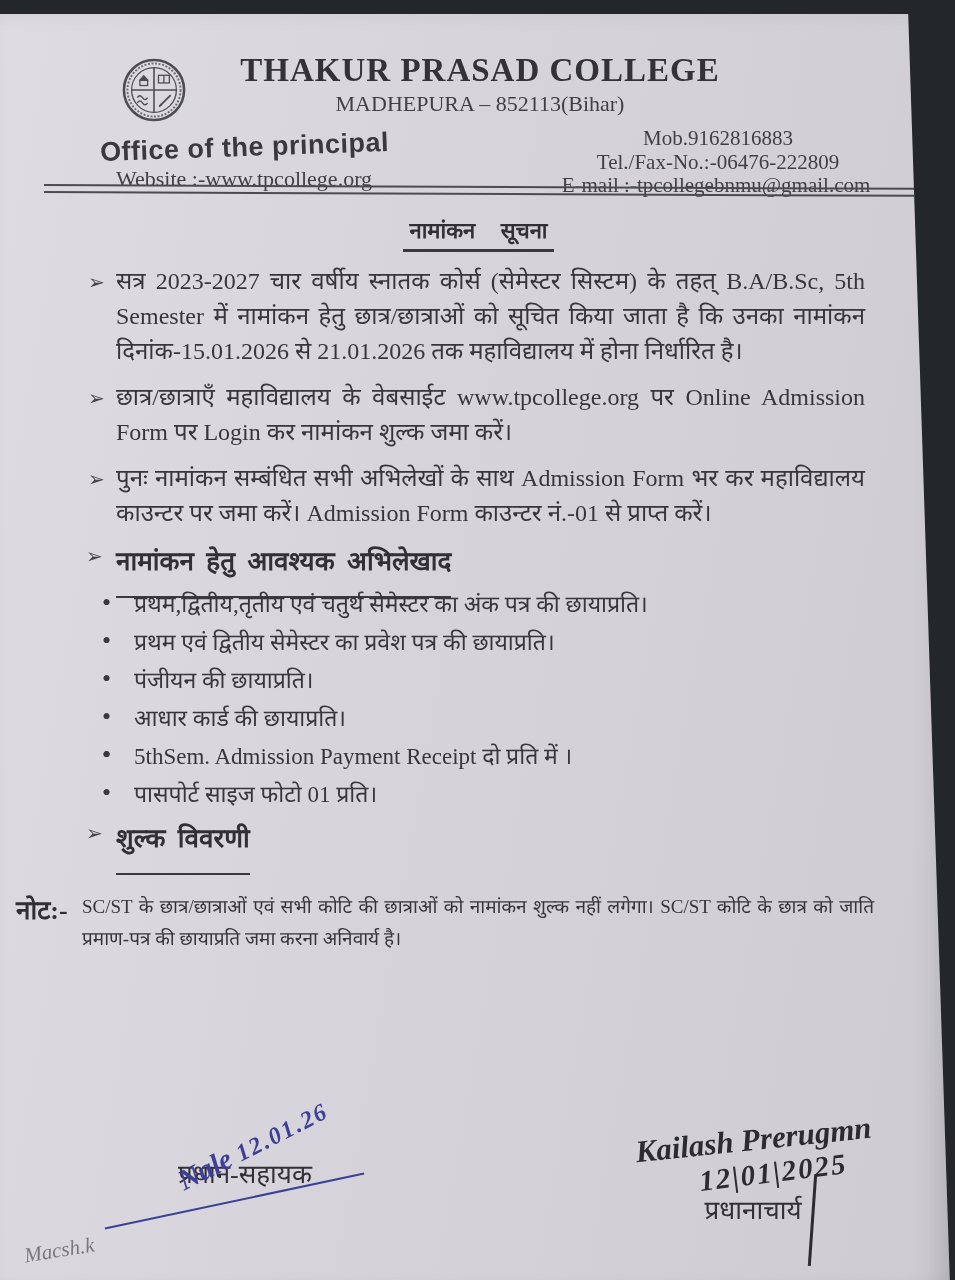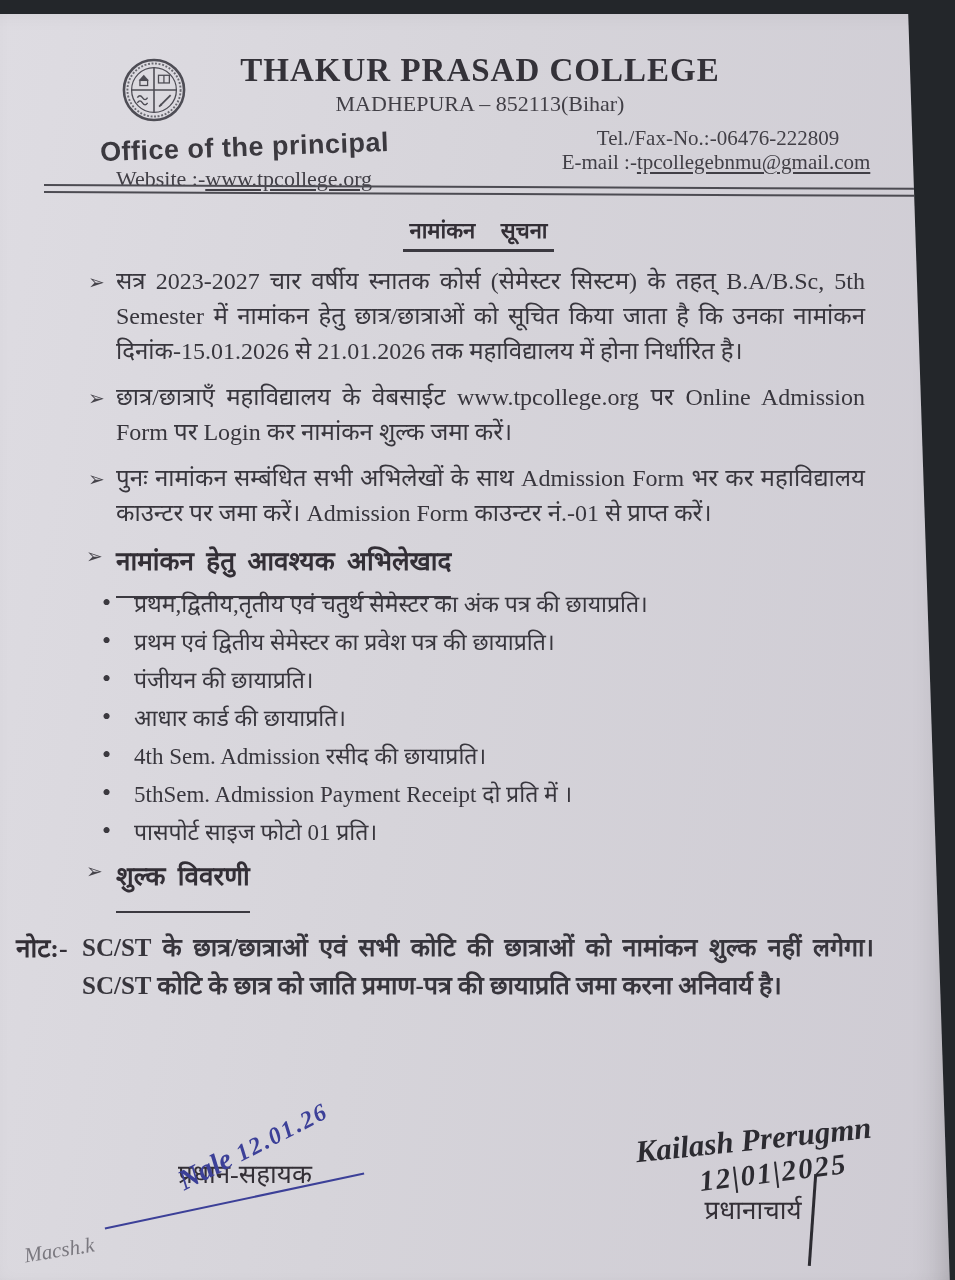--- a/index.html
+++ b/index.html
@@ -23,42 +23,42 @@
   .affil{font-size:18px;margin-top:3px;color:#45434a;}
   .office{
     position:absolute;left:100px;top:118px;
     font-family:"Liberation Sans","DejaVu Sans",sans-serif;
     font-weight:800;font-size:27px;letter-spacing:.5px;color:#3b393f;
     transform:rotate(-2deg);
   }
   .contact{position:absolute;right:52px;top:113px;width:370px;text-align:center;font-size:21px;line-height:22.5px;color:#413f46;}
   .contact .c-line{margin-bottom:1px;}
   .contact .email-line{text-align:center;padding-right:4px;}
-  .u{text-decoration:underline;text-underline-offset:3px;}
+  .u{text-underline-offset:3px;}
   .website{position:absolute;left:116px;top:152px;font-size:22px;color:#413f46;}
   .rule{position:absolute;left:44px;right:14px;top:172px;height:5px;
         border-top:2.5px solid #4c4b52;border-bottom:2.5px solid #4c4b52;transform:rotate(.25deg);}
   
   .doc-body{position:absolute;left:92px;right:90px;top:198px;}
   .title-row{text-align:center;margin:2px 0 12px 0;}
   .title{font-size:22px;font-weight:bold;color:#332f36;word-spacing:20px;
          border-bottom:3px solid #3b3940;padding:0 6px 5px 6px;display:inline-block;}
   .pt{position:relative;padding-left:24px;text-align:justify;font-size:24px;line-height:35px;margin-bottom:11px;color:#38363d;}
   .pt .arr{position:absolute;left:-4px;top:1px;font-size:20px;color:#46444b;}
   .sec-head{position:relative;padding-left:24px;font-size:26px;font-weight:bold;margin:10px 0 12px 0;color:#332f36;}
   .sec-head .arr{position:absolute;left:-6px;top:2px;font-size:20px;font-weight:normal;color:#46444b;}
   .sec-head .ul{border-bottom:2.5px solid #3b3940;padding-bottom:20px;word-spacing:6px;}
   .doc{position:relative;padding-left:42px;font-size:23px;line-height:29px;margin-bottom:9px;color:#38363d;}
   .doc .dot{position:absolute;left:10px;top:-2px;font-size:26px;color:#3b393f;}
   .fee-line{margin:14px 0 0 78px;font-size:26px;color:#35333a;}
   .fee-line .chk{font-size:24px;margin-right:10px;color:#3b393f;}
   .fee-line .amt{font-weight:bold;margin-left:14px;letter-spacing:1px;}
   .note{position:relative;margin:36px 0 0 -70px;padding-left:60px;}
   .note-label{position:absolute;left:-6px;top:0;font-weight:bold;font-size:26px;color:#332f36;}
-  .note-text{font-size:25px;line-height:38px;text-align:justify;color:#37353c;width:792px;font-weight:bold;}
+  .note-text{font-size:19px;line-height:32px;text-align:justify;color:#37353c;width:792px;}
   
   .sig-left{position:absolute;left:130px;top:1112px;width:230px;text-align:center;}
   .hand-blue{display:inline-block;color:#3c4098;font-style:italic;font-size:29px;
              transform:rotate(-27deg) translate(6px,6px);white-space:nowrap;font-weight:bold;}
   .hand-blue .d{font-size:24px;letter-spacing:2px;}
   .strike{position:absolute;left:-28px;top:74px;width:265px;border-top:2.5px solid #3c4098;transform:rotate(-12deg);}
   .sig-title{font-size:26px;color:#332f36;margin-top:2px;}
   .sig-left .sig-title{margin-top:-4px;}
   .sig-right{position:absolute;right:52px;top:1108px;width:300px;text-align:center;}
   .hand-dark{display:inline-block;color:#2c2b31;font-style:italic;font-size:31px;font-weight:bold;
@@ -92,20 +92,21 @@
   </div>
 
   <div class="head-center">
     <div class="college">THAKUR PRASAD COLLEGE</div>
     <div class="addr">MADHEPURA – 852113(Bihar)</div>
   </div>
 
   <div class="office">Office of the principal</div>
 
   <div class="contact">
+    <div class="c-line">Mob.9162816883</div>
     <div class="c-line">Tel./Fax-No.:-06476-222809</div>
     <div class="c-line email-line"><span>E-mail :-</span><span class="u">tpcollegebnmu@gmail.com</span></div>
   </div>
 
   <div class="website"><span>Website :-</span><span class="u">www.tpcollege.org</span></div>
 
   <div class="rule"></div>
 
   <div class="doc-body">
 
@@ -142,21 +143,20 @@
     <div class="doc">
       <span class="dot">•</span>
       <span>पंजीयन की छायाप्रति।</span>
     </div>
     <div class="doc">
       <span class="dot">•</span>
       <span>आधार कार्ड की छायाप्रति।</span>
     </div>
     <div class="doc">
       <span class="dot">•</span>
-      <span>4th Sem. Admission रसीद  की  छायाप्रति।</span>
     </div>
     <div class="doc">
       <span class="dot">•</span>
       <span>5thSem. Admission Payment Receipt दो  प्रति  में ।</span>
     </div>
     <div class="doc">
       <span class="dot">•</span>
       <span>पासपोर्ट साइज फोटो 01 प्रति।</span>
     </div>
 

